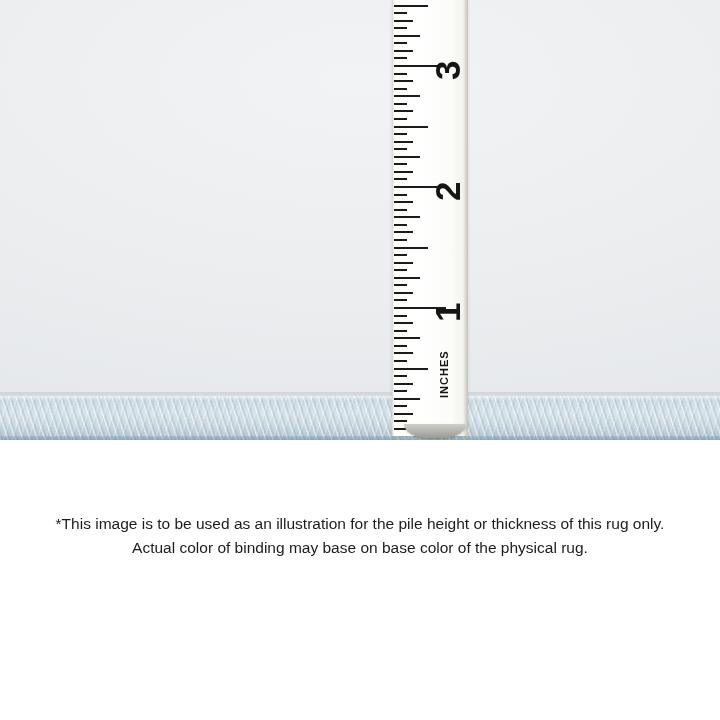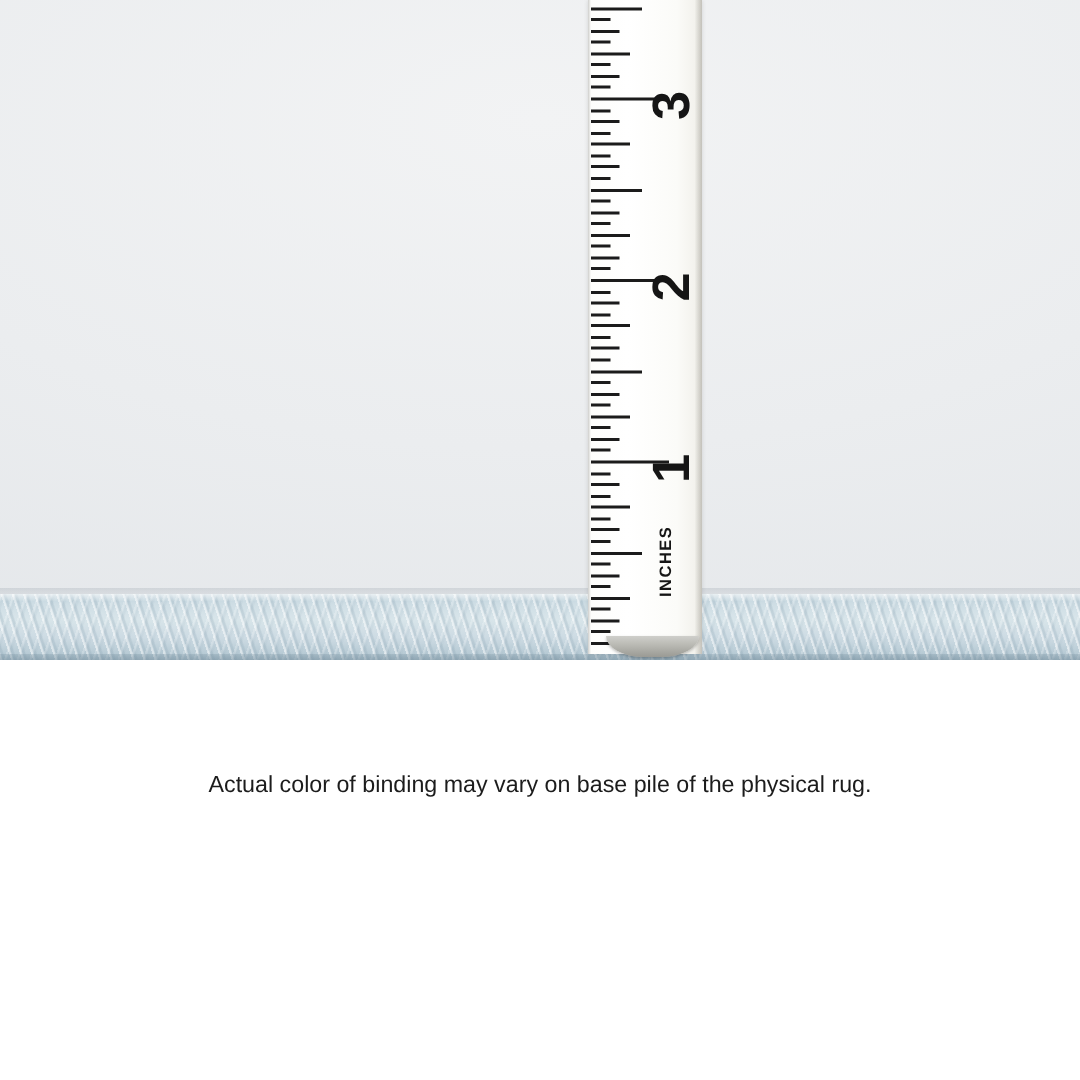--- a/index.html
+++ b/index.html
@@ -282,16 +282,17 @@
 
       <div class="ruler-unit" style="top:398px;">INCHES</div>
     </div>
 
     <div class="ruler-tip"></div>
   </div>
 
   <div class="below"></div>
 
   <div class="caption">
-    <div>Actual color of binding may vary on base pile of the physical rug.</div>
+    <div>*This image is to be used as an illustration for the pile height or thickness of this rug only.</div>
+    <div>Actual color of binding may base on base color of the physical rug.</div>
   </div>
 
 </div>
 
 </body></html>

